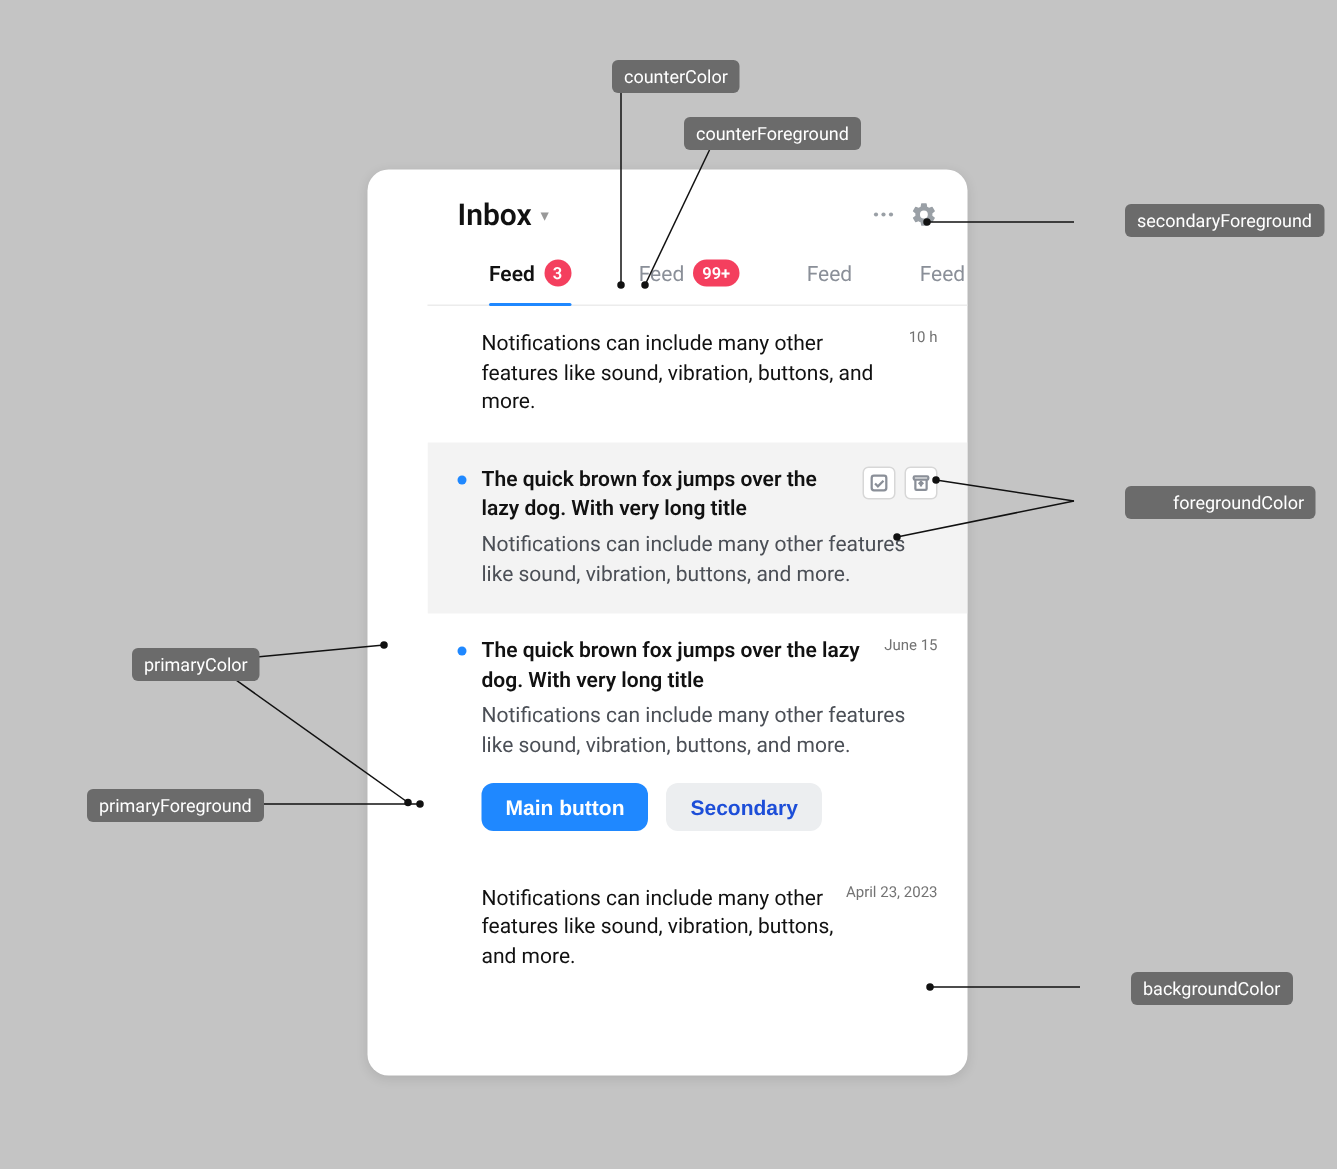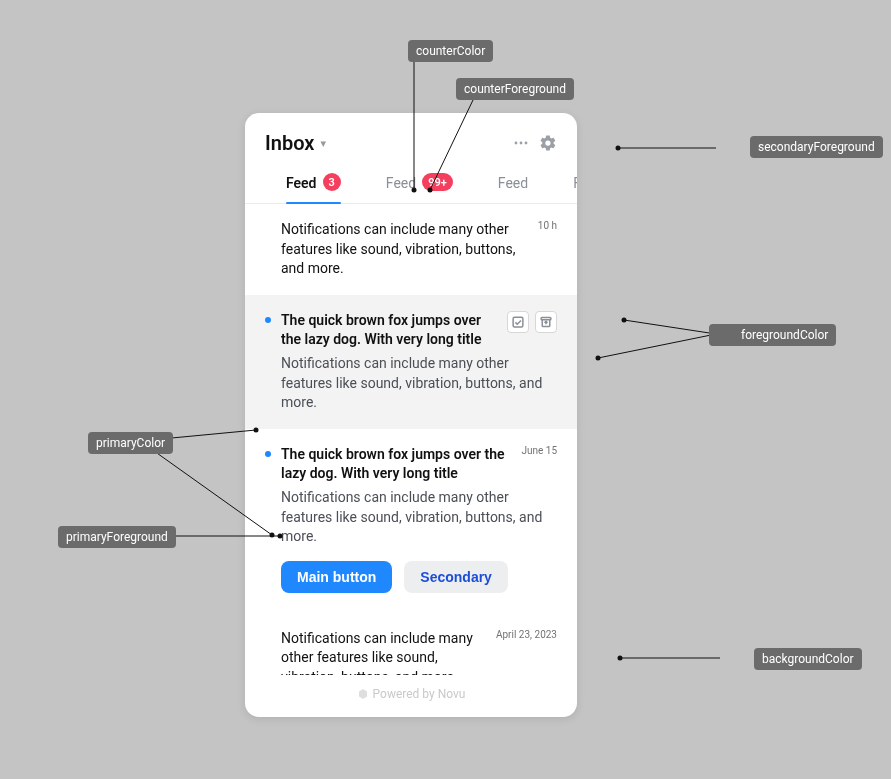--- a/index.html
+++ b/index.html
@@ -34,28 +34,29 @@
     z-index: 50;
   }
   svg.arrows line { stroke: #111; stroke-width: 1; }
   svg.arrows circle { fill: #111; }
 
   
   .card {
     position: absolute;
     left: 245px;
     top: 113px;
-    width: 332px;
+    width: 400px;
     height: 604px;
     background: #fff;
     border-radius: 14px;
     box-shadow: 0 2px 8px rgba(0,0,0,0.10);
     display: flex;
     flex-direction: column;
     overflow: hidden;
+    padding-left: 40px;
   }
 
   
   .header {
     display: flex;
     align-items: center;
     padding: 18px 20px 8px 20px;
   }
   .header-title {
     font-size: 20px;
@@ -208,21 +209,21 @@
     gap:4px;
   }
   .footer svg { opacity:0.6; }
 </style>
 </head>
 <body>
 
 <div class="callout" style="left:376px; top:40px;">counterColor</div>
 <div class="callout" style="left:424px; top:78px;">counterForeground</div>
 <div class="callout" style="left:718px; top:136px;">secondaryForeground</div>
-<div class="callout" style="left:677px; top:324px;padding-left:32px;">foregroundColor</div>
+<div class="callout" style="left:718px; top:324px;padding-left:32px;">foregroundColor</div>
 <div class="callout" style="left:56px;  top:432px;">primaryColor</div>
 <div class="callout" style="left:26px;  top:526px;">primaryForeground</div>
 <div class="callout" style="left:722px; top:648px;text-align:center;">backgroundColor</div>
 
 <svg class="arrows">
 
   <line x1="414" y1="62" x2="414" y2="190"></line>
     <circle cx="414" cy="190" r="2.5"></circle>
 
   <line x1="473" y1="100" x2="430" y2="190"></line>
@@ -349,20 +350,14 @@
       <div class="body">
         <div class="row1">
           <div class="title" style="font-weight:400; max-width:250px;">Notifications can include many other features like sound, vibration, buttons, and more.</div>
           <div class="time">April 23, 2023</div>
         </div>
       </div>
     </div>
 
   </div>
 
-  <div class="footer">
-    <svg width="12" height="12" viewBox="0 0 24 24">
-        <path fill="#c9c9c9" d="M12 2 4 7v10l8 5 8-5V7z"></path>
-      </svg>
-    <span>Powered by Novu</span>
-  </div>
 
 </div>
 
 </body></html>

